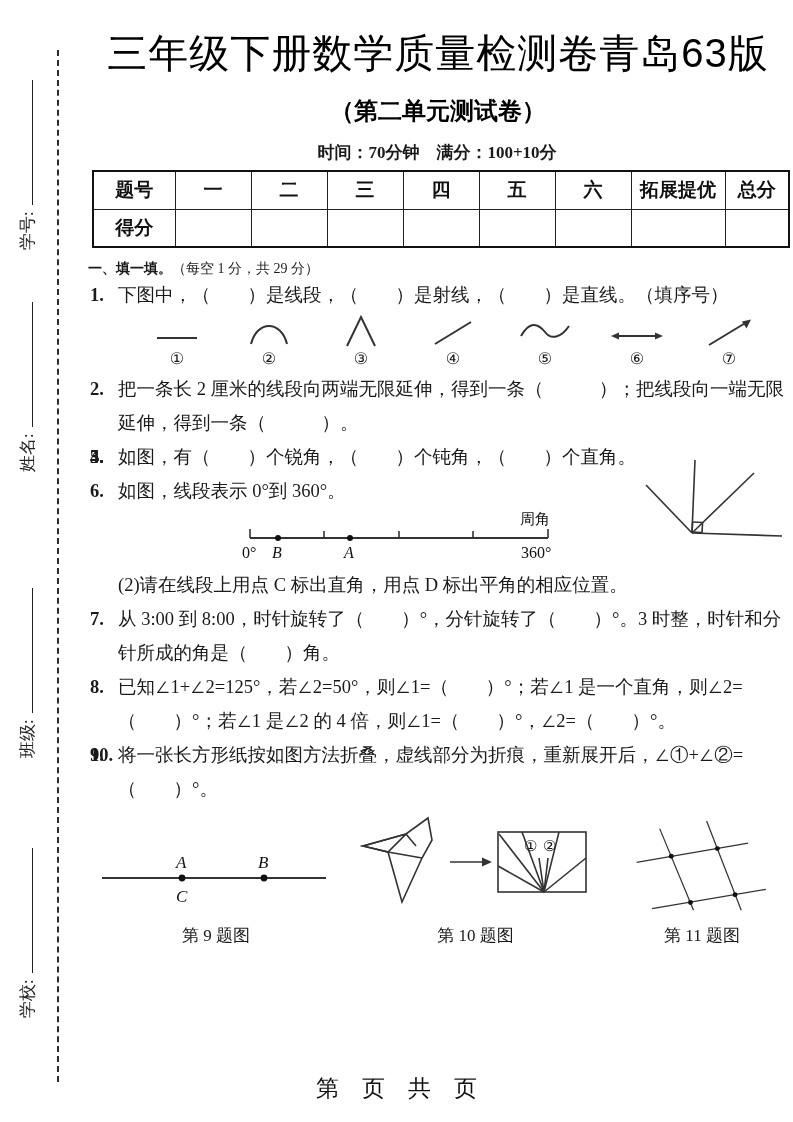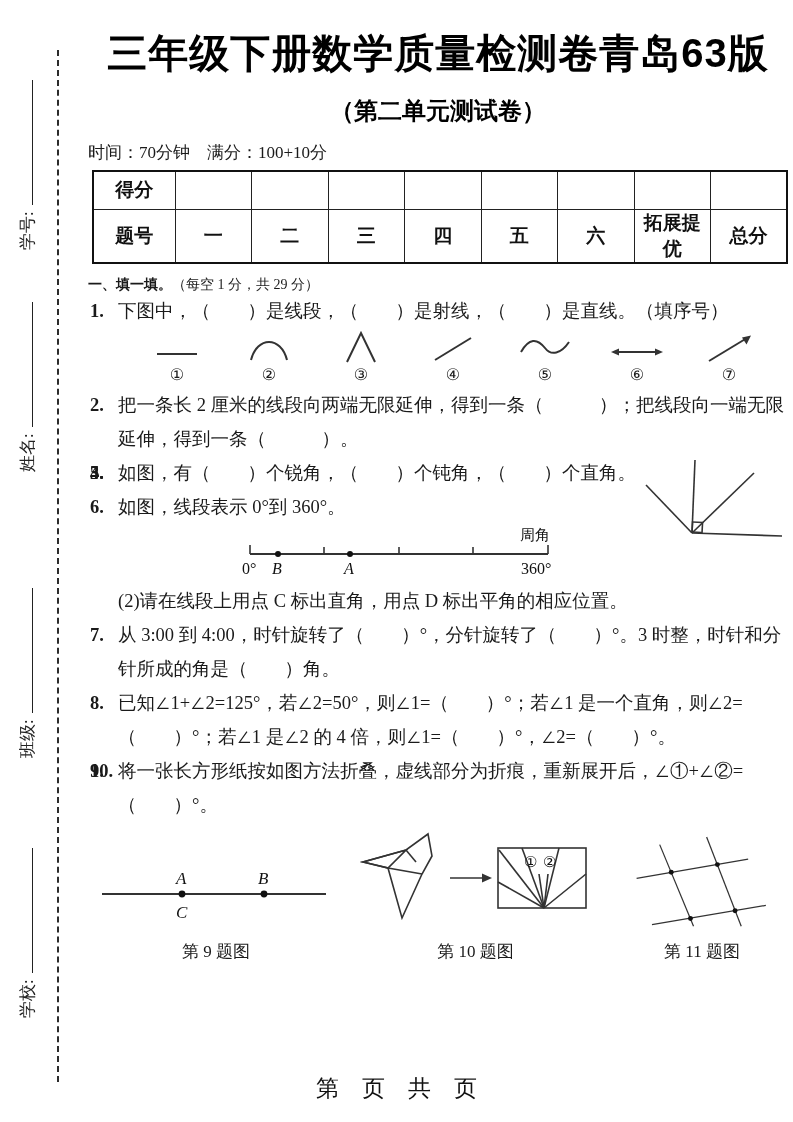--- a/index.html
+++ b/index.html
@@ -17,28 +17,28 @@
     position:absolute; left:16px; transform:rotate(-90deg); transform-origin:0 0;
     white-space:nowrap; font-size:17px; color:#222;
   }
   .side-field .fill-line {
     display:inline-block; width:125px; border-bottom:1.5px solid #222;
     margin-left:6px; height:14px;
   }
   
   .content { position:absolute; left:88px; top:0; width:700px; }
   .paper-title {
-    font-family:"Liberation Sans", sans-serif; font-weight:bold;
+    font-family:"Liberation Sans", sans-serif; font-weight:normal;
     font-size:40px; text-align:center; margin-top:26px; letter-spacing:1px; color:#000;
   }
   .paper-subtitle {
     font-family:"Liberation Sans", sans-serif; font-weight:bold;
     font-size:24px; text-align:center; margin-top:14px; color:#000;
   }
-  .paper-meta { text-align:left; font-size:17px; margin:14px 2px 6px 0; font-weight:normal; }
+  .paper-meta { text-align:center; font-size:17px; margin:14px 2px 6px 0; font-weight:bold; }
   
   table.score { border-collapse:collapse; margin-left:4px; width:696px; table-layout:fixed; }
   table.score td {
     border:1.5px solid #222; text-align:center; height:38px;
     font-size:19px; font-weight:bold; color:#111;
   }
   table.score { border:2px solid #111; }
   td.col-label { width:82px; }
   td.col-num  { width:76px; }
   td.col-ext  { width:94px; font-family:"Liberation Sans", sans-serif; font-size:16px; }
@@ -96,40 +96,40 @@
 
   <div class="content">
 
     <div class="paper-title">三年级下册数学质量检测卷青岛63版</div>
     <div class="paper-subtitle">（第二单元测试卷）</div>
     <div class="paper-meta">时间：70分钟　满分：100+10分</div>
 
     <table class="score">
       <tbody>
           <tr>
-        <td class="col-label">得分</td>
-        <td></td>
-        <td></td>
-        <td></td>
-        <td></td>
-        <td></td>
-        <td></td>
-        <td></td>
-        <td></td>
-      </tr>
-      <tr>
         <td class="col-label">题号</td>
         <td class="col-num">一</td>
         <td class="col-num">二</td>
         <td class="col-num">三</td>
         <td class="col-num">四</td>
         <td class="col-num">五</td>
         <td class="col-num">六</td>
         <td class="col-ext">拓展提优</td>
         <td class="col-tot">总分</td>
+      </tr>
+      <tr>
+        <td class="col-label">得分</td>
+        <td></td>
+        <td></td>
+        <td></td>
+        <td></td>
+        <td></td>
+        <td></td>
+        <td></td>
+        <td></td>
       </tr>
     </tbody>
       </table>
 
     <div class="section-heading">
       <span class="main">一、填一填。</span><span>（每空 1 分，共 29 分）</span>
     </div>
 
     <div class="q">
       <span class="qnum">1.</span>
@@ -218,21 +218,21 @@
         <text x="283" y="48" font-size="16">360°</text>
         <text x="282" y="14" font-size="15">周角</text>
       </svg>
     </div>
     <div class="q">
       <span>(2)请在线段上用点 C 标出直角，用点 D 标出平角的相应位置。</span>
     </div>
 
     <div class="q">
       <span class="qnum">7.</span>
-      <span>从 3:00 到 4:00，时针旋转了（　　）°，分针旋转了（　　）°。3 时整，时针和分针所成的角是（　　）角。</span>
+      <span>从 3:00 到 8:00，时针旋转了（　　）°，分针旋转了（　　）°。3 时整，时针和分针所成的角是（　　）角。</span>
     </div>
     <div class="q">
       <span class="qnum">8.</span>
       <span>已知∠1+∠2=125°，若∠2=50°，则∠1=（　　）°；若∠1 是一个直角，则∠2=（　　）°；若∠1 是∠2 的 4 倍，则∠1=（　　）°，∠2=（　　）°。</span>
     </div>
     <div class="q">
       <span class="qnum">9.</span>
     </div>
     <div class="q">
       <span class="qnum">10.</span>

